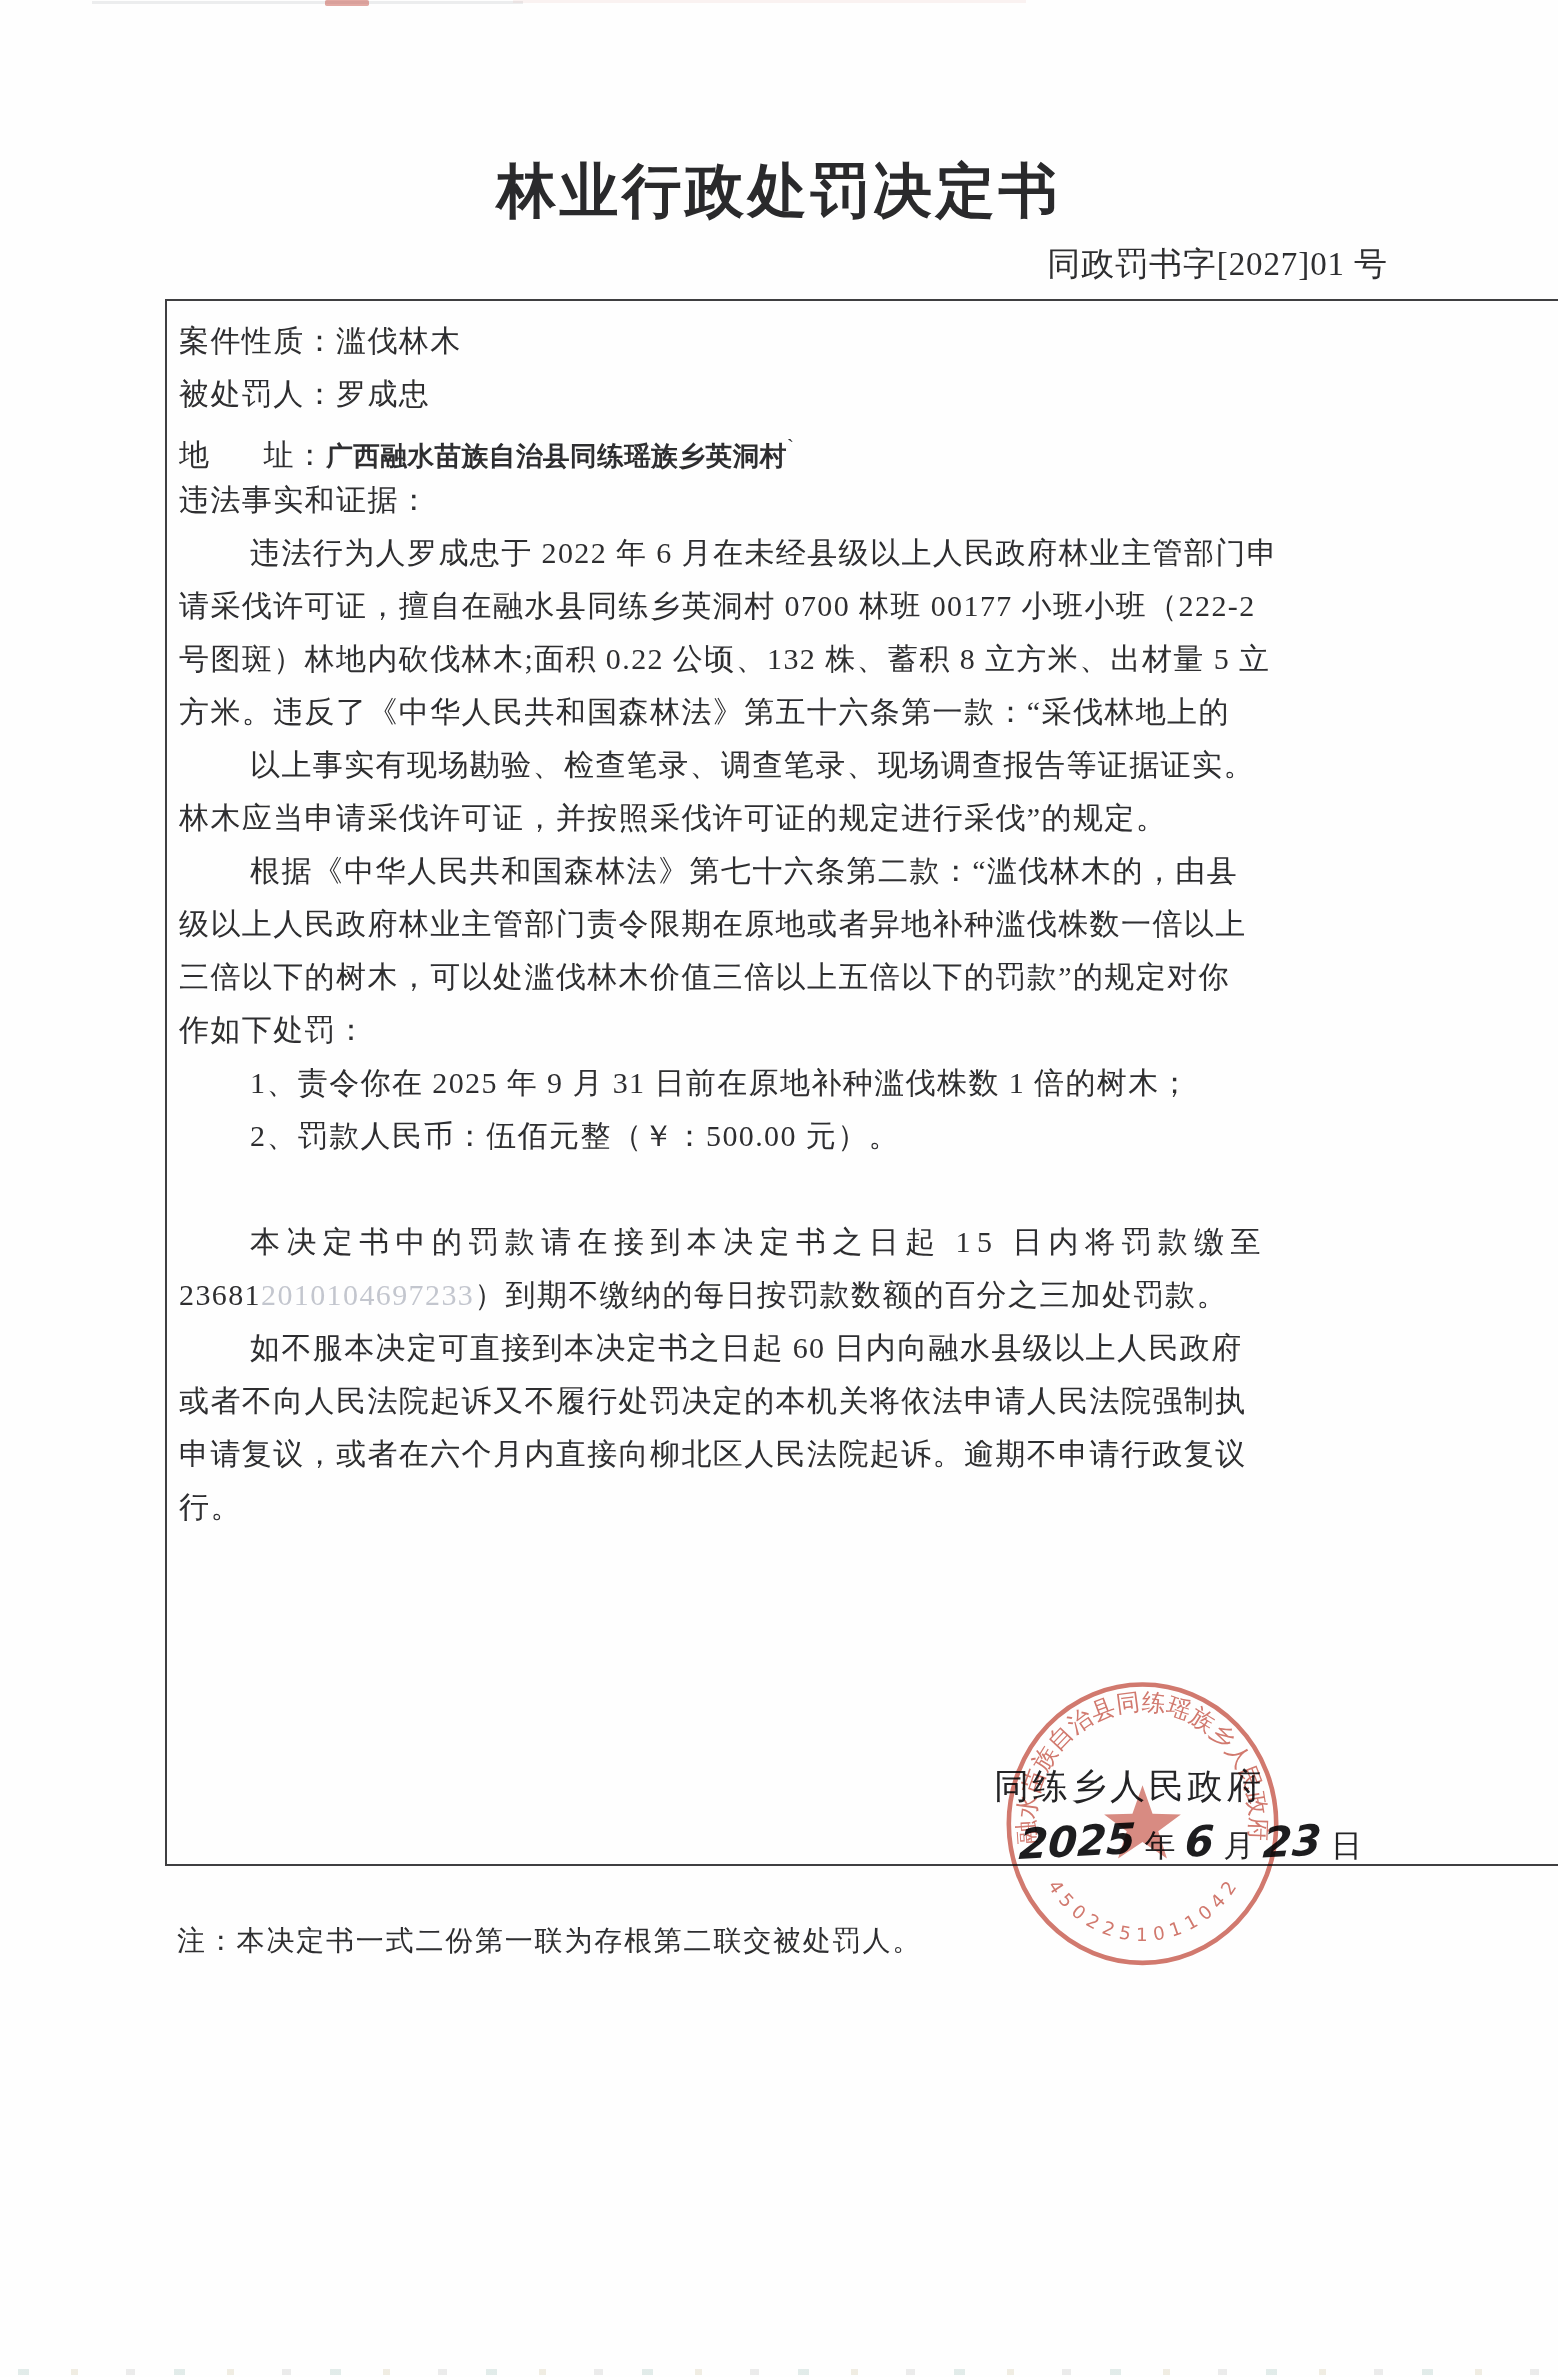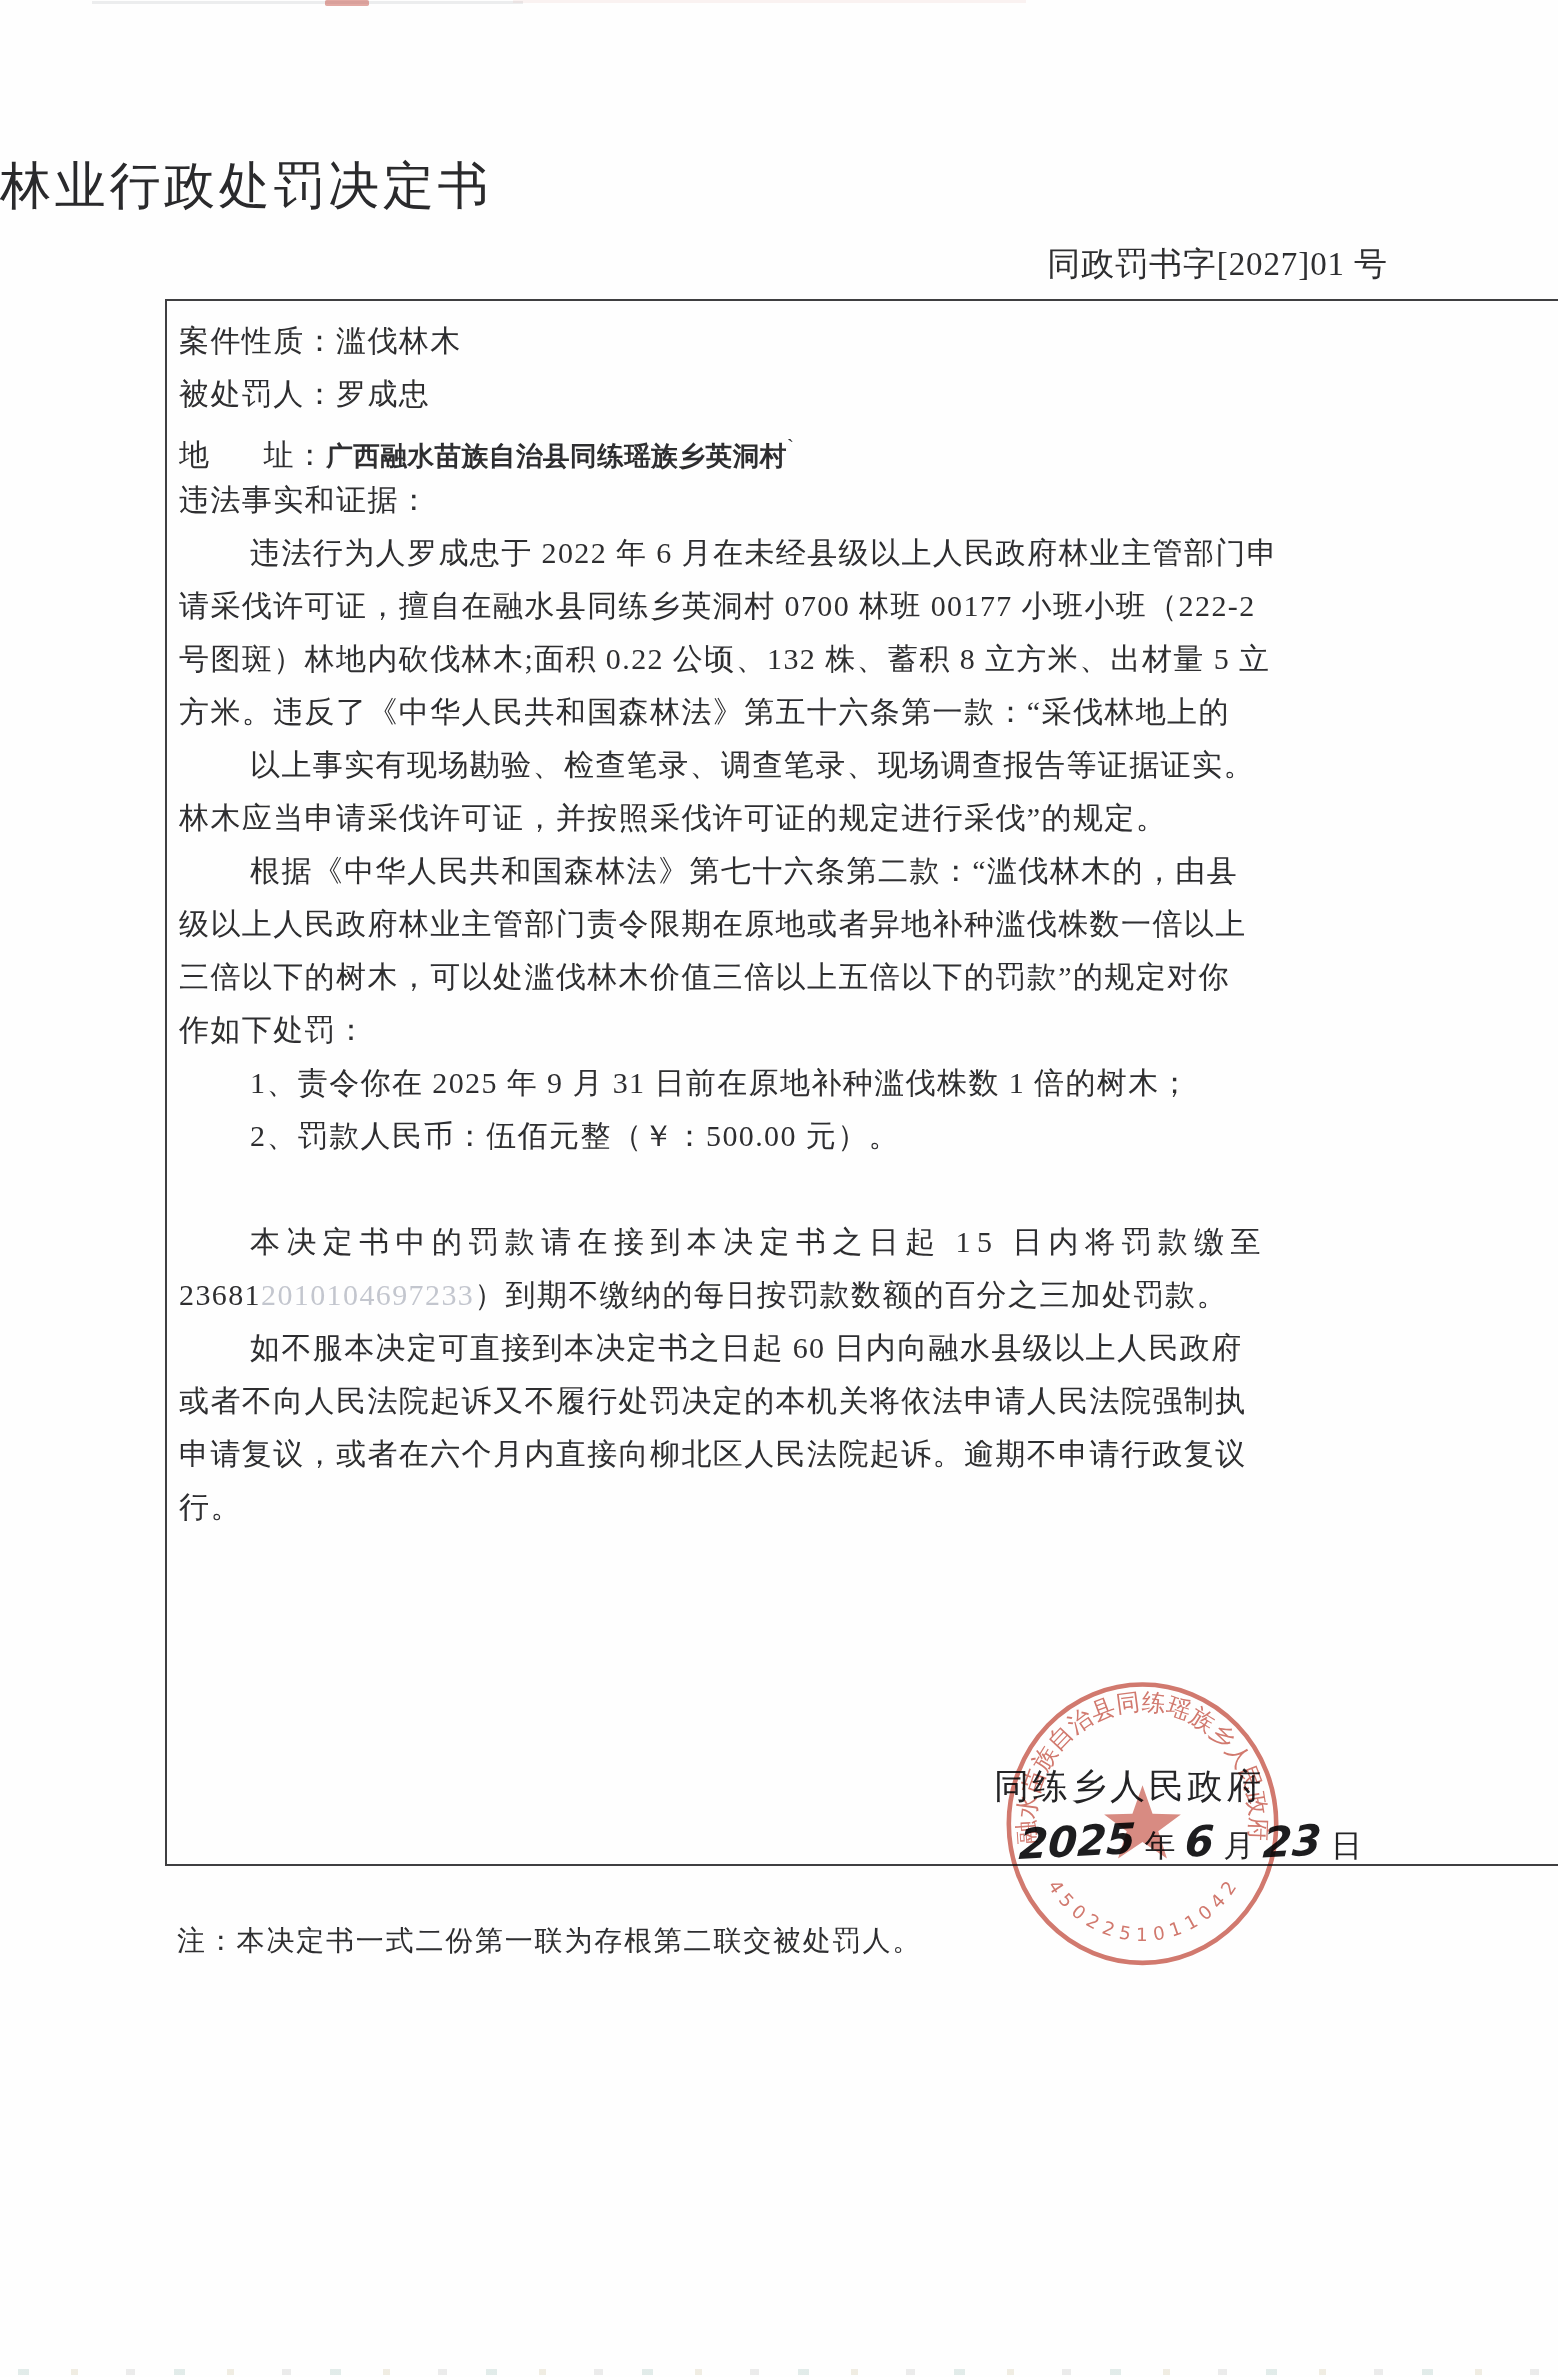--- a/index.html
+++ b/index.html
@@ -18,21 +18,21 @@
   .art-top-red{left:325px;top:0;width:44px;height:5.5px;background:#c65347;opacity:.5;border-radius:1.8px;}
   .art-top-pink{left:513px;top:0;width:513px;height:2.7px;background:#e4a7a0;opacity:.14;}
   .art-bottom{left:18.3px;top:2369px;width:1521px;height:6.4px;opacity:.28;
     background:repeating-linear-gradient(90deg,
       rgba(110,160,150,.7) 0 11px, transparent 11px 53px,
       rgba(170,150,90,.6) 53px 60px, transparent 60px 108px,
       rgba(120,120,120,.5) 108px 117px, transparent 117px 156px);}
   
   .title{
     position:absolute;left:0;top:152px;width:100%;
-    text-align:left;font-size:51px;font-weight:400;letter-spacing:3.7px;
+    text-align:center;font-size:59px;font-weight:700;letter-spacing:3.7px;
     color:#2a2a2c;
   }
   .doc-number{
     position:absolute;right:170px;top:242px;
     font-size:33px;letter-spacing:0.9px;color:#2e2e30;
   }
   
   .decision-box{
     position:absolute;left:165px;top:299px;
     width:1424px;height:1567px;

